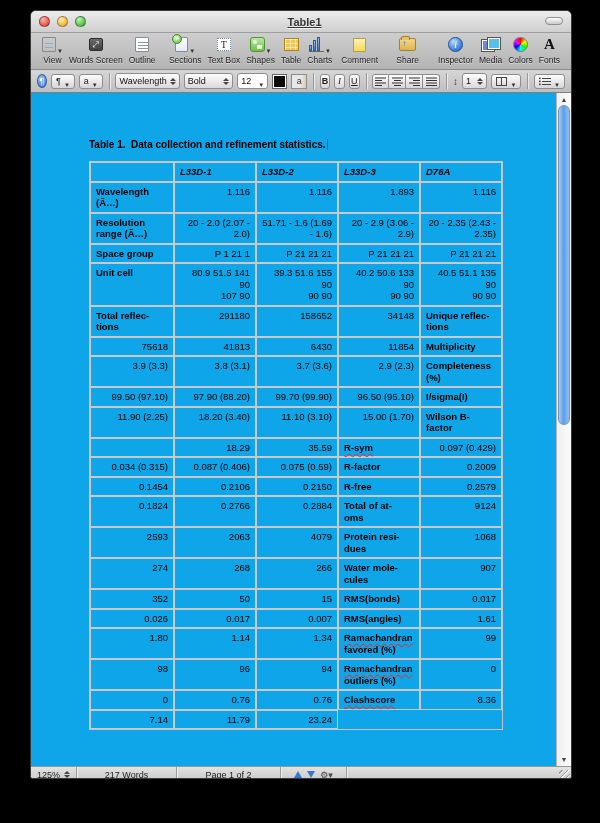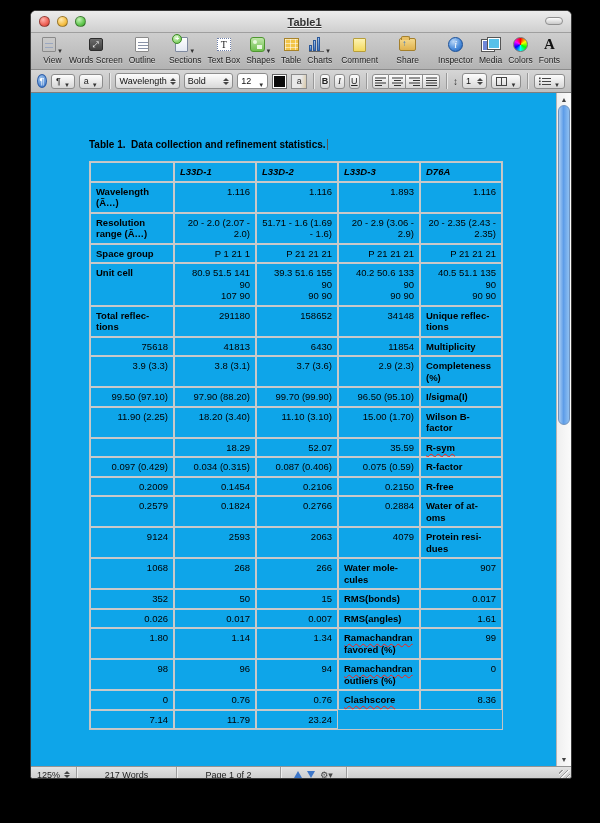--- a/index.html
+++ b/index.html
@@ -403,44 +403,44 @@
           <div class="cell val">99.70 (99.90)</div>
           <div class="cell val">96.50 (95.10)</div>
           <div class="cell label"><span>I/sigma(I)</span></div>
           <div class="cell val">11.90 (2.25)</div>
           <div class="cell val">18.20 (3.40)</div>
           <div class="cell val">11.10 (3.10)</div>
           <div class="cell val">15.00 (1.70)</div>
           <div class="cell label"><span>Wilson B-</span><br><span>factor</span></div>
           <div class="cell val"></div>
           <div class="cell val">18.29</div>
-          <div class="cell val">52.07</div>
           <div class="cell val">35.59</div>
           <div class="cell label"><span class="misspelled">R-sym</span></div>
           <div class="cell val">0.097 (0.429)</div>
           <div class="cell val">0.034 (0.315)</div>
           <div class="cell val">0.087 (0.406)</div>
           <div class="cell val">0.075 (0.59)</div>
           <div class="cell label"><span>R-factor</span></div>
           <div class="cell val">0.2009</div>
           <div class="cell val">0.1454</div>
           <div class="cell val">0.2106</div>
           <div class="cell val">0.2150</div>
           <div class="cell label"><span>R-free</span></div>
           <div class="cell val">0.2579</div>
           <div class="cell val">0.1824</div>
           <div class="cell val">0.2766</div>
           <div class="cell val">0.2884</div>
-          <div class="cell label"><span>Water of at-</span><br><span>oms</span></div>
+          <div class="cell label"><span>Total of at-</span><br><span>oms</span></div>
           <div class="cell val">9124</div>
           <div class="cell val">2593</div>
           <div class="cell val">2063</div>
           <div class="cell val">4079</div>
           <div class="cell label"><span>Protein resi-</span><br><span>dues</span></div>
           <div class="cell val">1068</div>
+          <div class="cell val">274</div>
           <div class="cell val">268</div>
           <div class="cell val">266</div>
           <div class="cell label"><span>Water mole-</span><br><span>cules</span></div>
           <div class="cell val">907</div>
           <div class="cell val">352</div>
           <div class="cell val">50</div>
           <div class="cell val">15</div>
           <div class="cell label"><span>RMS(bonds)</span></div>
           <div class="cell val">0.017</div>
           <div class="cell val">0.026</div>

